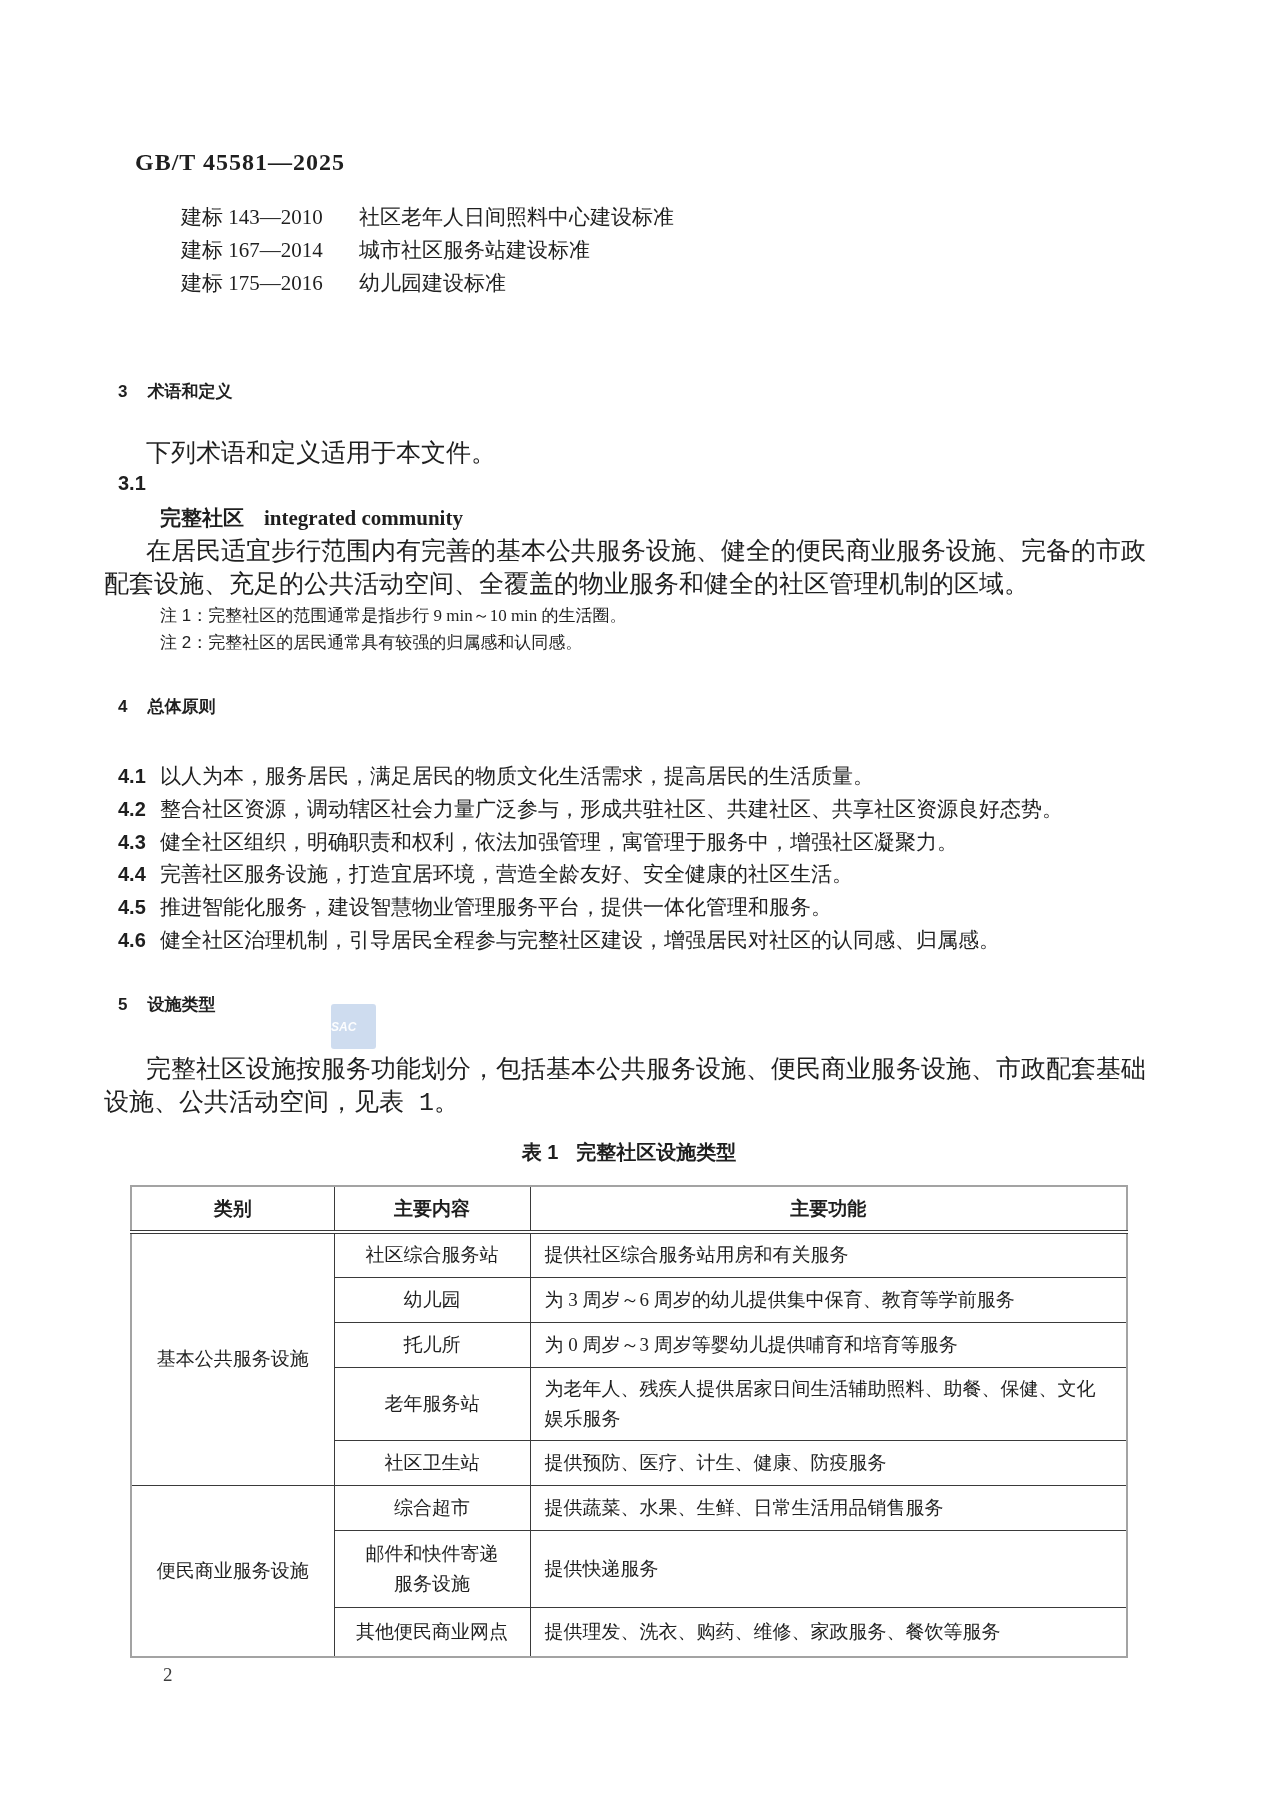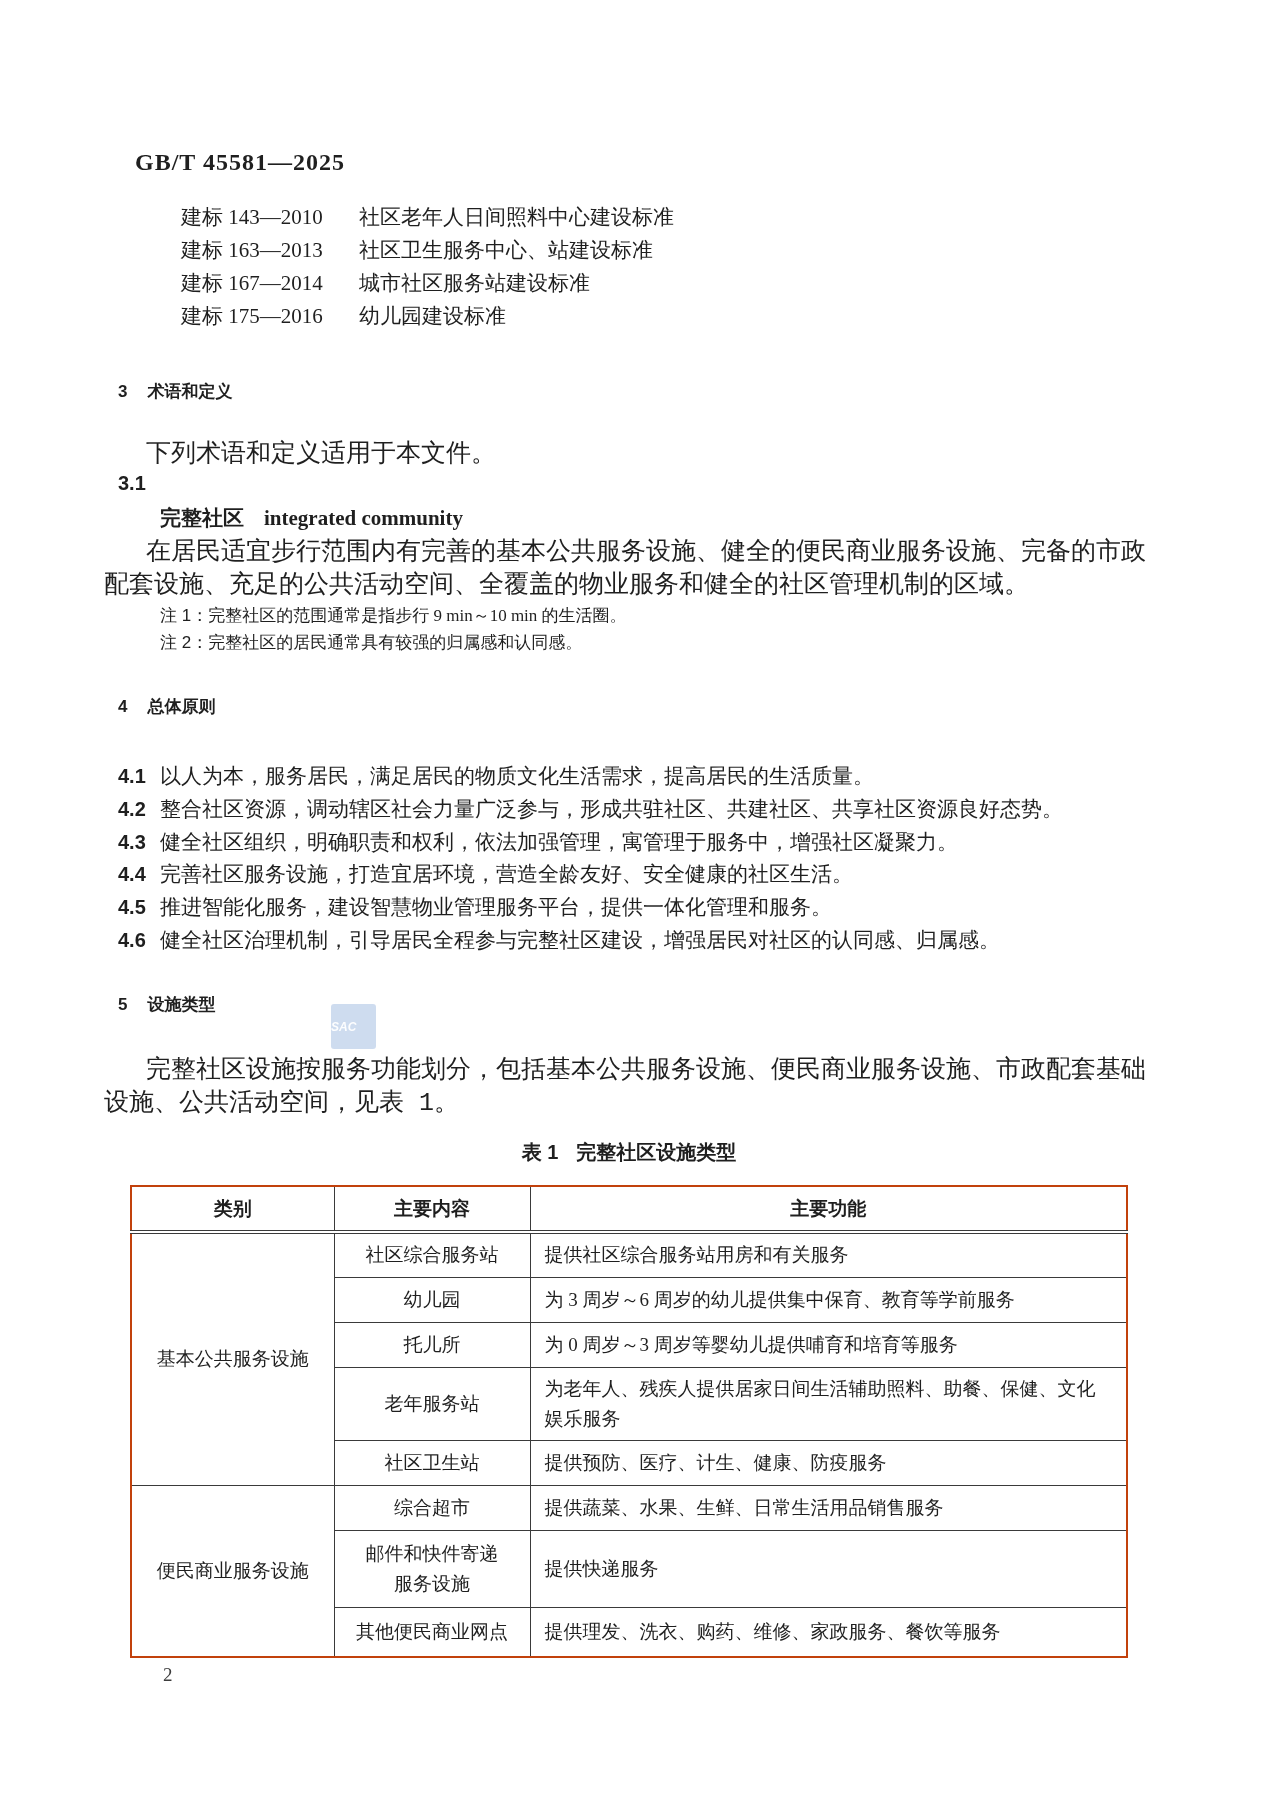--- a/index.html
+++ b/index.html
@@ -82,21 +82,21 @@
     text-align: center;
     font-family: "Liberation Sans", sans-serif;
     font-weight: bold; font-size: 20px;
   }
   .table-caption .lbl { margin-right: 18px; }
 
   table.facility {
     position: absolute; left: 130px; top: 1185px;
     width: 998px;
     border-collapse: collapse;
-    border: 2px solid #c2410c;
+    border: 2px solid #a3a3a3;
     font-size: 19px;
   }
   table.facility th {
     border: 1px solid #3a3a3a;
     border-bottom: 4px double #3a3a3a;
     height: 46px;
     font-family: "Liberation Sans", sans-serif;
     font-weight: bold;
     text-align: center;
     font-size: 19px;
@@ -137,24 +137,20 @@
 <div class="page">
 
   <div class="doc-code">GB/T 45581—2025</div>
 
   <div class="refs">
     <div class="ref-row">
       <span class="ref-code">建标 143—2010</span>
       <span class="ref-title">社区老年人日间照料中心建设标准</span>
     </div>
     <div class="ref-row">
-      <span class="ref-code">建标 163—2013</span>
-      <span class="ref-title">社区卫生服务中心、站建设标准</span>
-    </div>
-    <div class="ref-row">
       <span class="ref-code">建标 167—2014</span>
       <span class="ref-title">城市社区服务站建设标准</span>
     </div>
     <div class="ref-row">
       <span class="ref-code">建标 175—2016</span>
       <span class="ref-title">幼儿园建设标准</span>
     </div>
   </div>
 
   <div class="sec-heading" id="sec3-heading">

